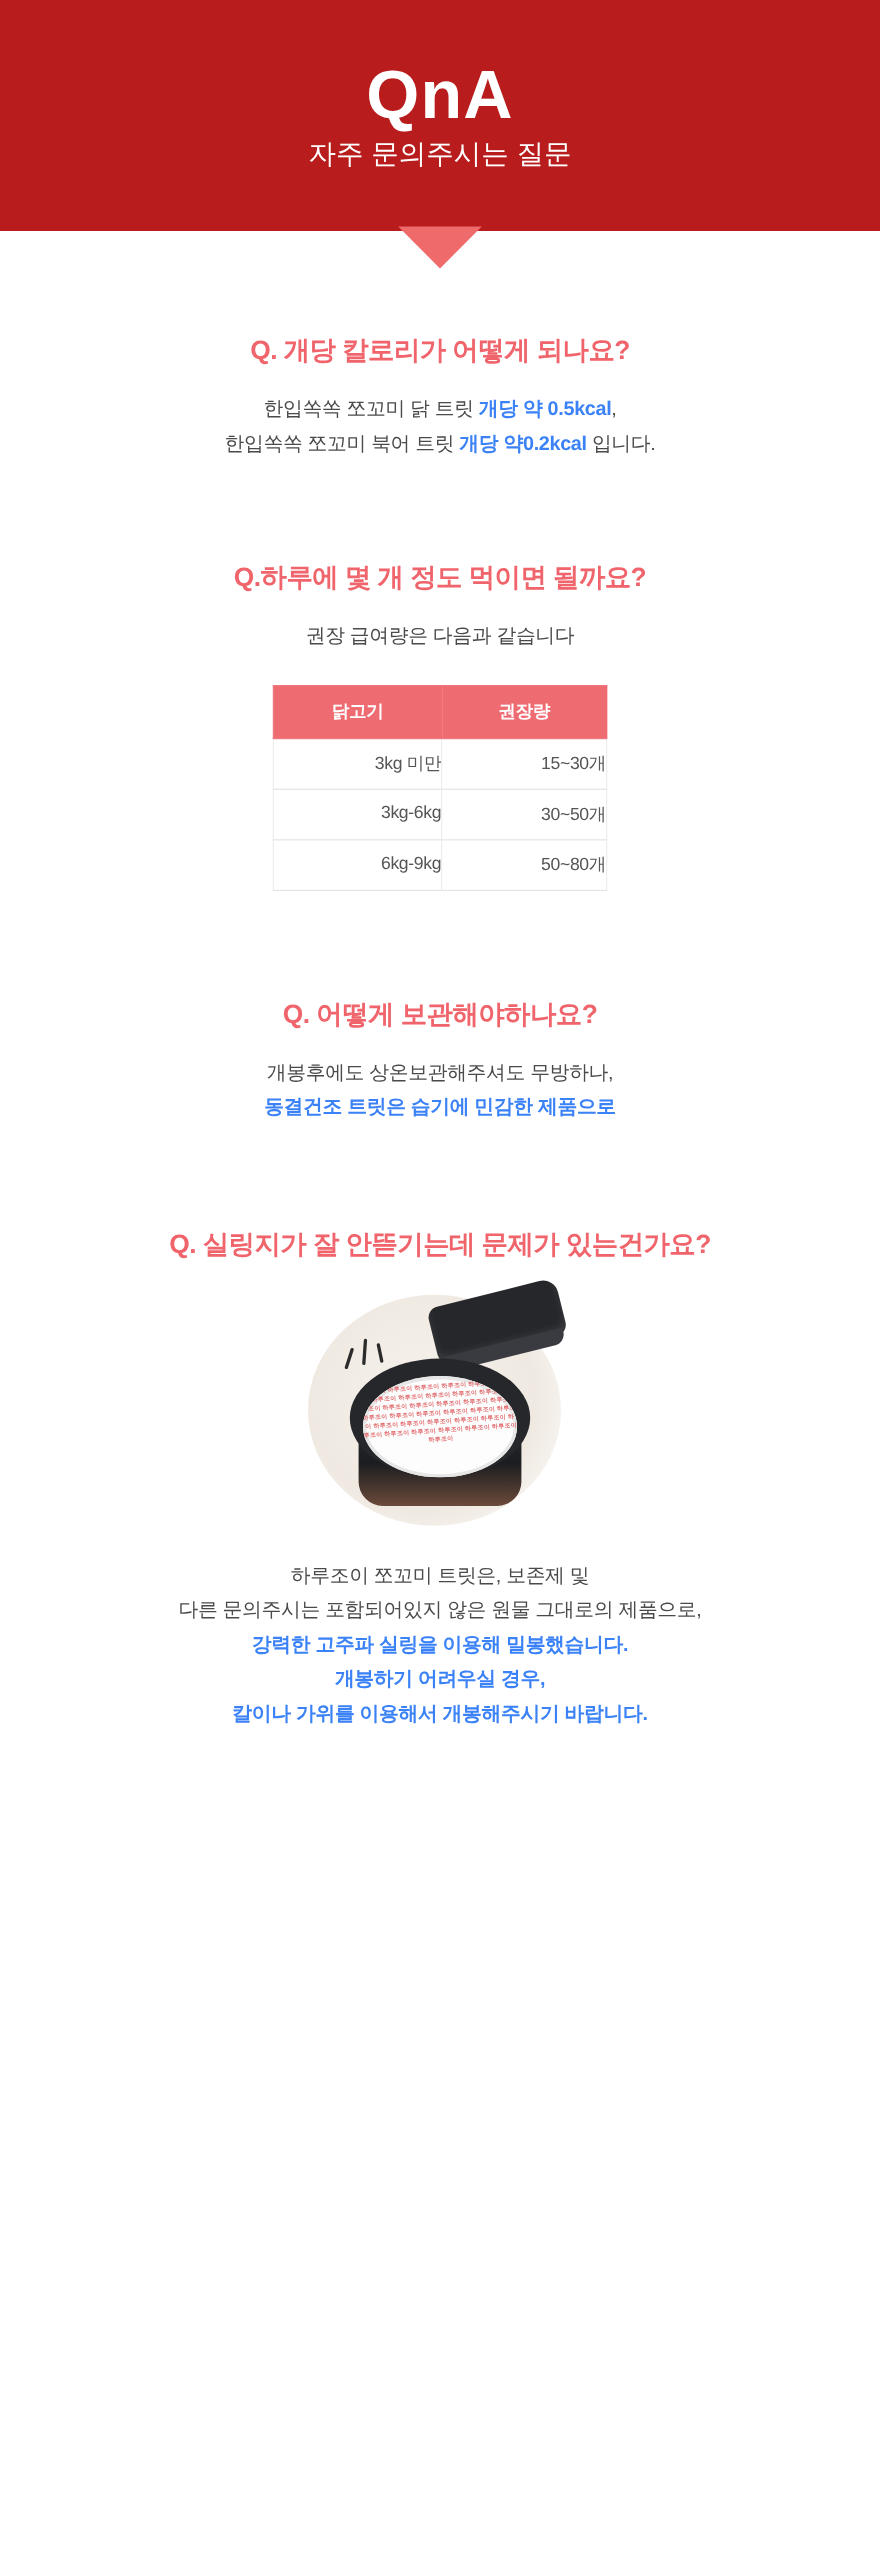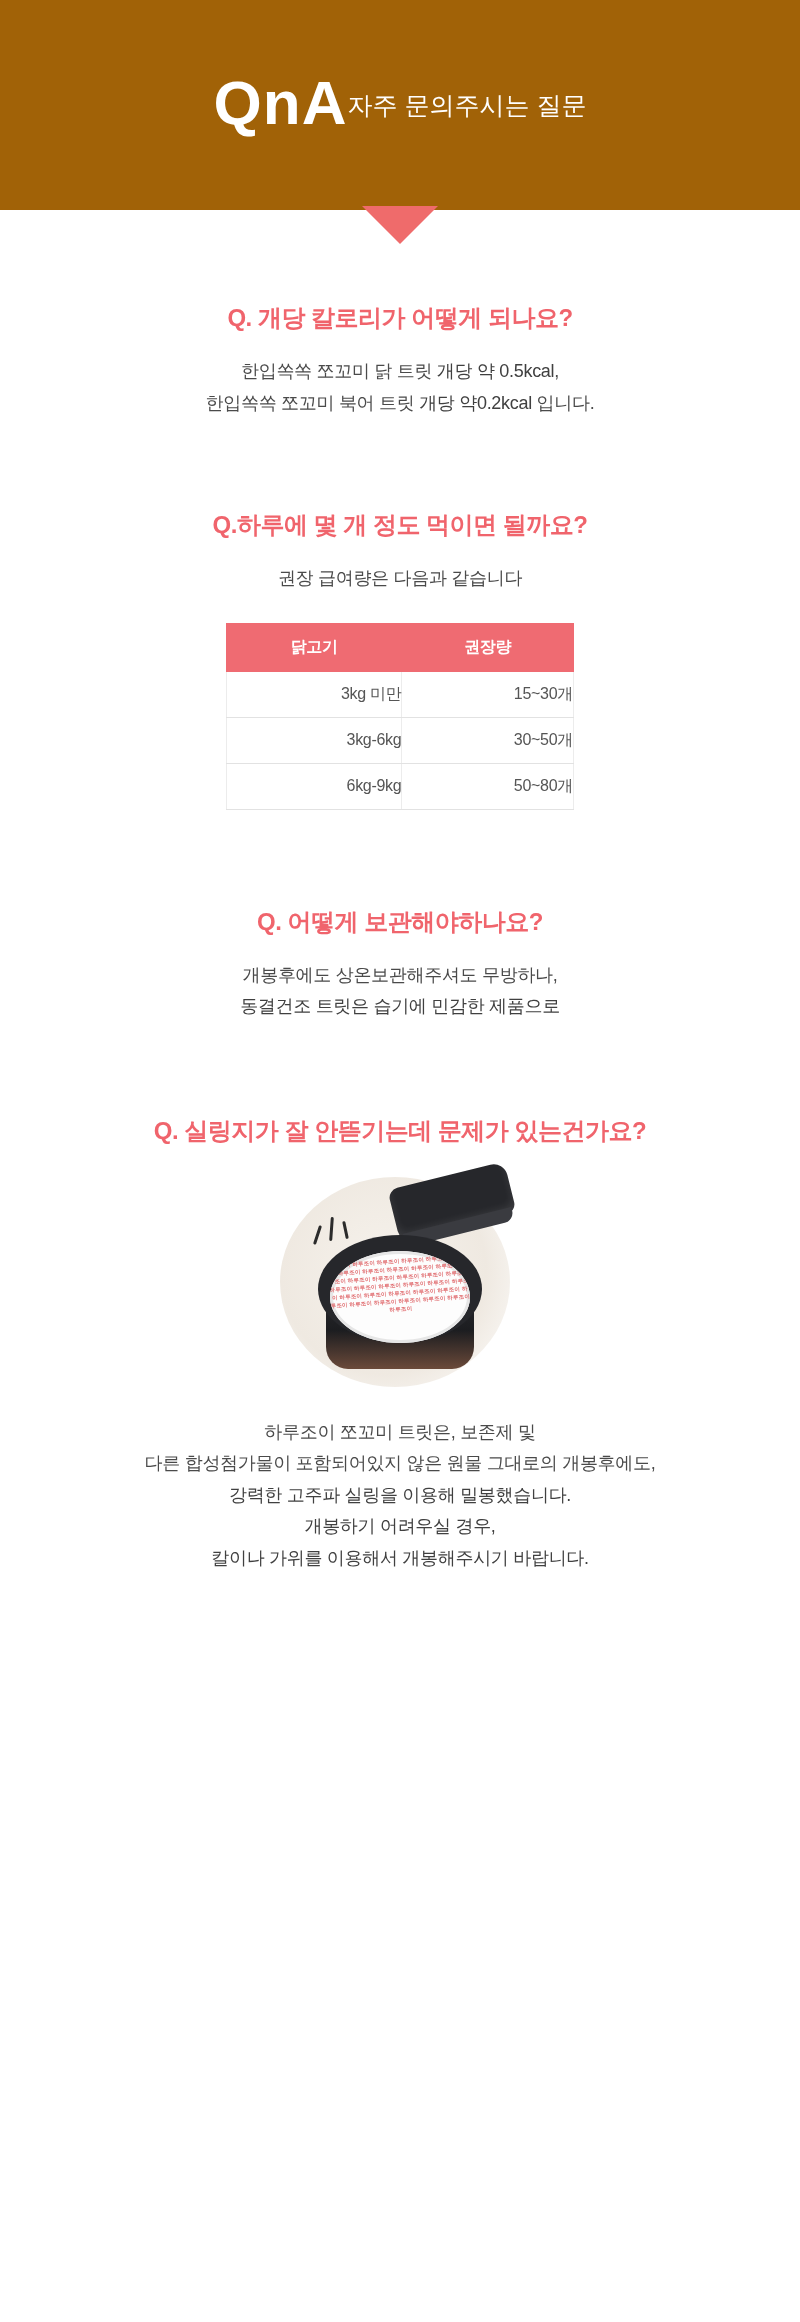--- a/index.html
+++ b/index.html
@@ -18,23 +18,23 @@
     position: relative;
     overflow: hidden;
     background: #ffffff;
   }
 
   
   .hero {
     position: relative;
     width: 100%;
     height: 210px;
-    background: #a16207;
+    background: #b91c1c;
     display: flex;
-    flex-direction: row;
+    flex-direction: column;
     align-items: center;
     justify-content: center;
   }
   .hero-title {
     font-size: 62px;
     font-weight: bold;
     color: #ffffff;
     letter-spacing: 1px;
     line-height: 1.05;
     margin: 0 0 4px 0;
@@ -75,37 +75,37 @@
     letter-spacing: -0.5px;
     margin: 0 0 22px 0;
   }
   .a-line {
     font-size: 18px;
     color: #4a4a4a;
     line-height: 1.75;
     letter-spacing: -0.3px;
   }
   .a-line b {
-    color: #404040;
-    font-weight: normal;
+    color: #3b82f6;
+    font-weight: bold;
   }
 
   .gap-1 { height: 90px; }
   .gap-2 { height: 96px; }
   .gap-3 { height: 92px; }
 
   
   .table-wrap {
     display: flex;
     justify-content: center;
     margin-top: 28px;
   }
   table.feed {
     border-collapse: collapse;
-    width: 348px;
+    width: 304px;
     font-size: 16px;
   }
   table.feed th {
     background: #ef6b72;
     color: #ffffff;
     font-weight: bold;
     font-size: 16px;
     padding: 13px 0;
     border: 1px solid #ef6b72;
     letter-spacing: -0.3px;
@@ -319,21 +319,21 @@
             </div>
           </div>
         </div>
       </div>
 
       <div class="footer-text">
         <div class="a-line">
           <span>하루조이 쪼꼬미 트릿은, 보존제 및</span>
         </div>
         <div class="a-line">
-          <span>다른 합성첨가물이 포함되어있지 않은 원물 그대로의 개봉후에도,</span>
+          <span>다른 문의주시는 포함되어있지 않은 원물 그대로의 제품으로,</span>
         </div>
         <div class="a-line">
           <b>강력한 고주파 실링을 이용해 밀봉했습니다.</b>
         </div>
         <div class="a-line">
           <b>개봉하기 어려우실 경우,</b>
         </div>
         <div class="a-line">
           <b>칼이나 가위를 이용해서 개봉해주시기 바랍니다.</b>
         </div>

